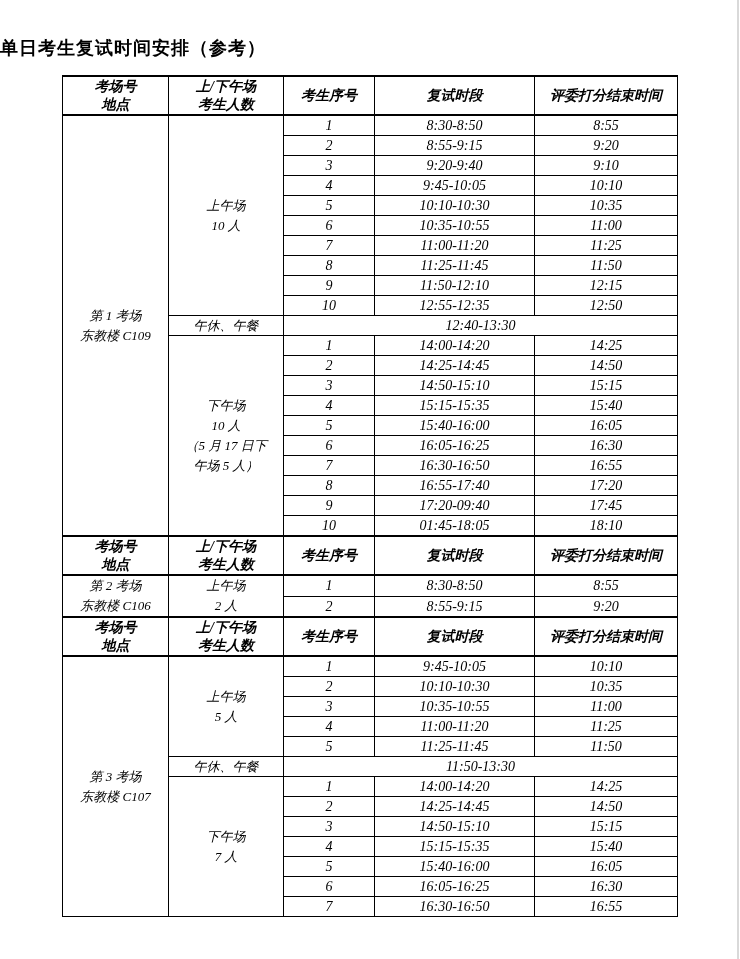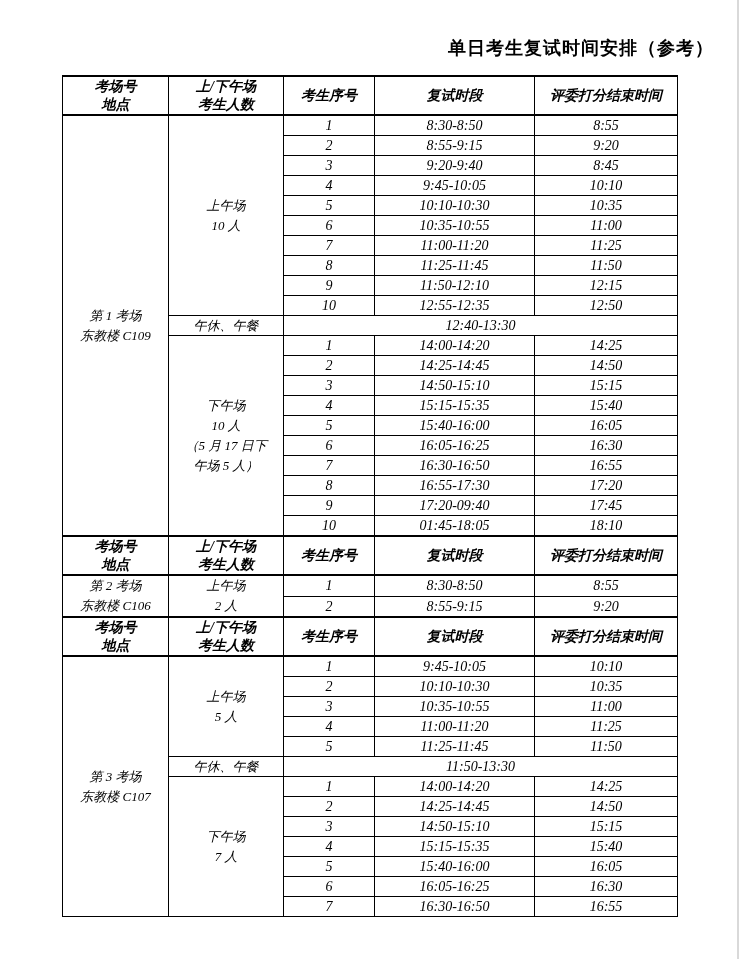--- a/index.html
+++ b/index.html
@@ -19,21 +19,21 @@
   .window-edge {
     position: absolute;
     top: 0; right: 1px;
     width: 2px; height: 100%;
     background: #d9d9d9;
   }
   .doc-title {
     position: absolute;
     top: 36px; left: 0;
     width: 714px;
-    text-align: right;
+    text-align: left;
     font-size: 18px;
     font-weight: bold;
     letter-spacing: 1px;
     white-space: nowrap;
   }
   table.schedule {
     position: absolute;
     top: 75px; left: 62px;
     border-collapse: collapse;
     table-layout: fixed;
@@ -110,21 +110,21 @@
           <td class="cell-num">8:55</td>
         </tr>
         <tr>
           <td class="cell-num">2</td>
           <td class="cell-num">8:55-9:15</td>
           <td class="cell-num">9:20</td>
         </tr>
         <tr>
           <td class="cell-num">3</td>
           <td class="cell-num">9:20-9:40</td>
-          <td class="cell-num">8:45</td>
+          <td class="cell-num">9:10</td>
         </tr>
         <tr>
           <td class="cell-num">4</td>
           <td class="cell-num">9:45-10:05</td>
           <td class="cell-num">10:10</td>
         </tr>
         <tr>
           <td class="cell-num">5</td>
           <td class="cell-num">10:10-10:30</td>
           <td class="cell-num">10:35</td>
@@ -192,21 +192,21 @@
           <td class="cell-num">16:05-16:25</td>
           <td class="cell-num">16:30</td>
         </tr>
         <tr>
           <td class="cell-num">7</td>
           <td class="cell-num">16:30-16:50</td>
           <td class="cell-num">16:55</td>
         </tr>
         <tr>
           <td class="cell-num">8</td>
-          <td class="cell-num">16:55-17:30</td>
+          <td class="cell-num">16:55-17:40</td>
           <td class="cell-num">17:20</td>
         </tr>
         <tr>
           <td class="cell-num">9</td>
           <td class="cell-num">17:20-09:40</td>
           <td class="cell-num">17:45</td>
         </tr>
         <tr>
           <td class="cell-num">10</td>
           <td class="cell-num">01:45-18:05</td>

